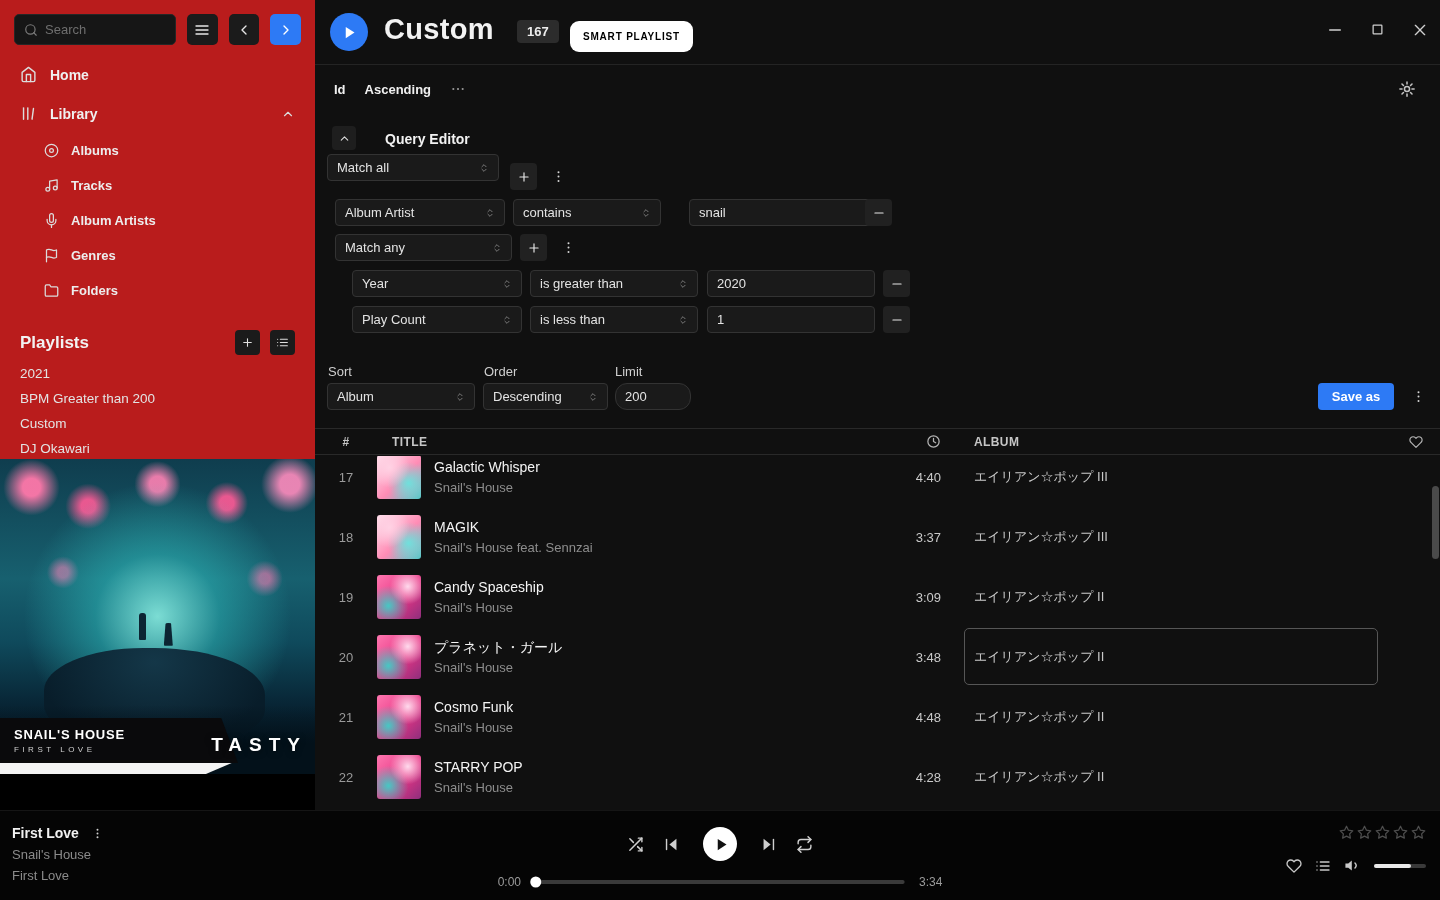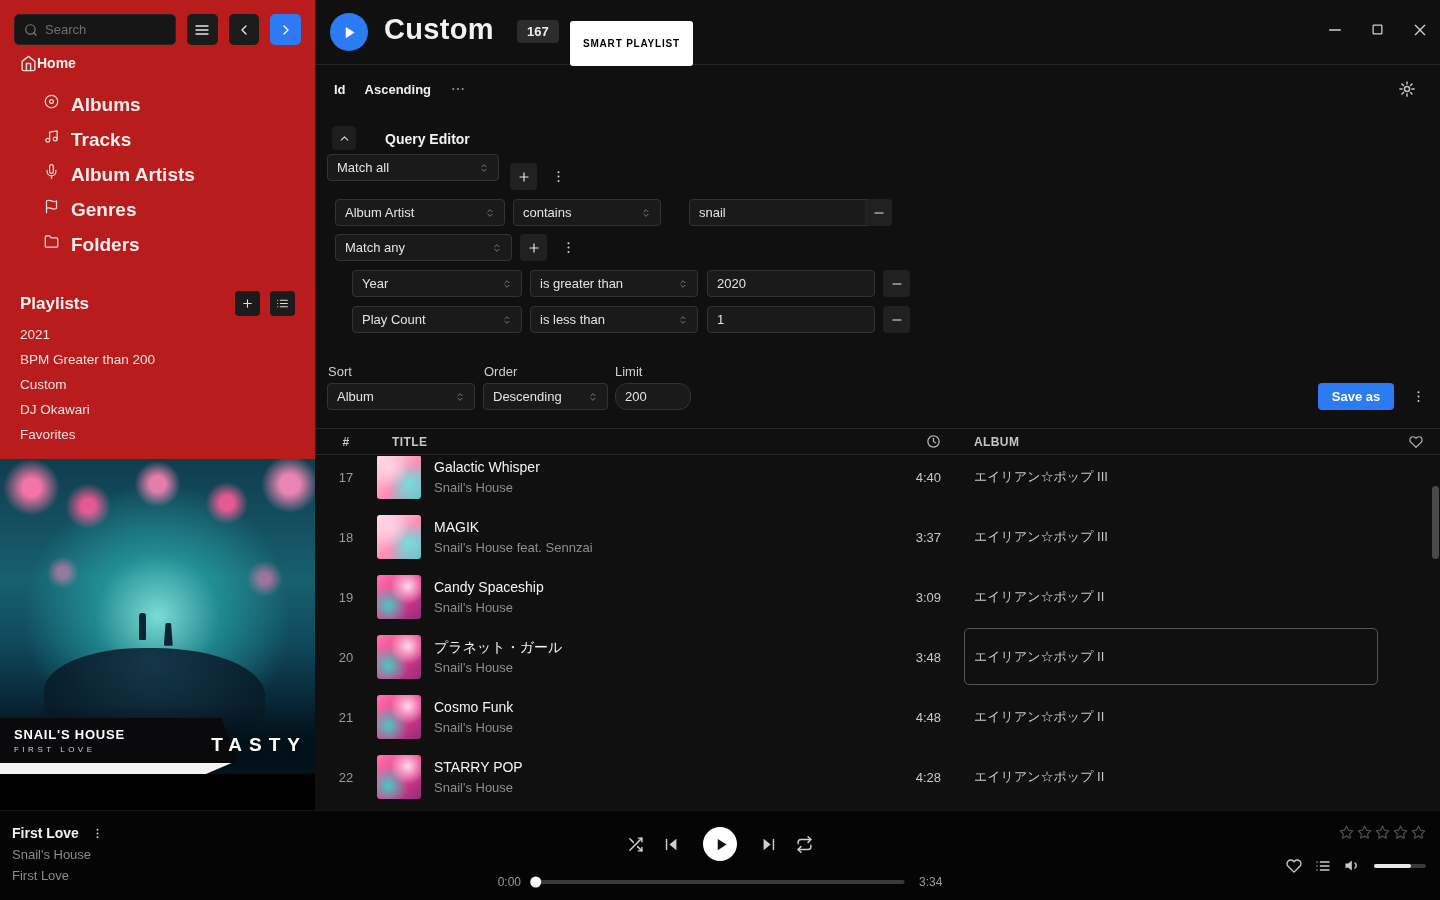--- a/index.html
+++ b/index.html
@@ -11,23 +11,23 @@
 
   
   .sidebar { position:absolute; left:0; top:0; width:315px; height:774px; background:#b91c1c; }
   .side-top { display:flex; align-items:center; gap:11px; padding:14px 14px 10px 14px; }
   .search { display:flex; align-items:center; gap:7px; width:162px; height:31px; background:#161616; border:1px solid #262626; border-radius:5px; padding:0 9px; color:#7b7b7b; }
   .search input { flex:1; min-width:0; background:transparent; border:none; outline:none; color:#ddd; font-size:13px; font-family:inherit; }
   .search input::placeholder { color:#6f6f6f; }
   .sqb { width:31px; height:31px; border:none; border-radius:5px; background:#1b1b1b; color:#e6e6e6; display:flex; align-items:center; justify-content:center; cursor:pointer; }
   .sqb.accent { background:var(--accent); color:#fff; }
 
-  .nav-item { display:flex; height:39px; padding:0 20px; font-size:14px; font-weight:700; color:#f0f0f0; cursor:pointer; }
+  .nav-item { display:flex; align-items:center; gap:13px; height:39px; padding:0 20px; font-size:14px; font-weight:700; color:#f0f0f0; cursor:pointer; }
   .nav-item .spacer { flex:1; }
-  .sub-item { display:flex; gap:12px; height:35px; padding:0 20px 0 44px; font-size:19px; font-weight:700; color:#ededed; cursor:pointer; }
+  .sub-item { display:flex; align-items:center; gap:12px; height:35px; padding:0 20px 0 44px; font-size:13px; font-weight:700; color:#ededed; cursor:pointer; }
   .sub-item svg, .nav-item svg { color:#dcdcdc; }
 
   .pl-head { display:flex; align-items:center; margin:22px 20px 6px 20px; }
   .pl-title { font-size:17px; font-weight:700; }
   .pl-head .spacer { flex:1; }
   .mini-btn { width:25px; height:25px; border:none; border-radius:4px; background:#1b1b1b; color:#e0e0e0; display:flex; align-items:center; justify-content:center; margin-left:10px; cursor:pointer; }
   .pl-item { padding:5px 20px; font-size:13.5px; color:#e3e3e3; cursor:pointer; }
 
   
   .art { position:absolute; left:0; bottom:0; width:315px; height:315px; overflow:hidden;
@@ -56,21 +56,21 @@
     clip-path:polygon(0 0,100% 0,88% 100%,0 100%); }
   .art-brand { position:absolute; right:8px; bottom:18px; font-size:19px; font-weight:700; letter-spacing:7px; color:#fff; text-shadow:0 1px 6px rgba(0,0,0,.6); }
 
   
   .main { position:absolute; left:315px; top:0; width:1125px; height:810px; background:#101010; }
   .mhead { position:relative; height:65px; border-bottom:1px solid #242424; }
   .play-big { position:absolute; left:15px; top:13px; width:38px; height:38px; border:none; border-radius:50%;
     background:var(--accent); display:flex; align-items:center; justify-content:center; color:#fff; cursor:pointer; }
   .page-title { position:absolute; left:69px; top:13px; font-size:29px; font-weight:700; letter-spacing:.3px; }
   .count-badge { position:absolute; left:202px; top:20px; background:#2c2c2c; border-radius:4px; padding:4px 10px; font-size:13px; font-weight:700; color:#ededed; }
-  .smart-pill { position:absolute; left:255px; top:21px; background:#fff; color:#000; border-radius:3px; padding:17px 13px; font-size:10px; font-weight:700; letter-spacing:.8px; }
+  .smart-pill { position:absolute; left:255px; top:21px; background:#fff; color:#000; border-radius:9px; padding:10px 13px; font-size:10px; font-weight:700; letter-spacing:.8px; }
   .winctl { position:absolute; right:12px; top:22px; display:flex; gap:27px; color:#cfcfcf; }
   .winctl span { cursor:pointer; }
 
   .sortrow { position:absolute; left:19px; top:81px; display:flex; align-items:center; gap:19px; font-size:13px; font-weight:700; color:#f0f0f0; }
   .sortrow .dots { color:#9a9a9a; cursor:pointer; }
   .gear { position:absolute; right:24px; top:80px; color:#c4c4c4; cursor:pointer; }
 
   .qe-toggle { position:absolute; left:17px; top:126px; width:24px; height:24px; border:none; border-radius:4px; background:#1e1e1e; color:#dcdcdc; display:flex; align-items:center; justify-content:center; cursor:pointer; }
   .qe-title { position:absolute; left:70px; top:131px; font-size:14px; font-weight:700; color:#f2f2f2; }
 
@@ -170,20 +170,32 @@
           </svg>
         </button>
     </div>
 
     <div class="nav-item">
       <svg class="ic" width="17" height="17" viewBox="0 0 24 24">
           <path d="M3 9l9-7 9 7v11a2 2 0 0 1-2 2H5a2 2 0 0 1-2-2z"></path>
           <polyline points="9 22 9 12 15 12 15 22"></polyline>
         </svg>
       <span>Home</span>
+    </div>
+    <div class="nav-item">
+      <svg class="ic" width="17" height="17" viewBox="0 0 24 24">
+          <line x1="5" y1="20" x2="5" y2="4"></line>
+          <line x1="11" y1="20" x2="11" y2="4"></line>
+          <line x1="17" y1="20" x2="19" y2="5"></line>
+        </svg>
+      <span>Library</span>
+      <span class="spacer"></span>
+      <svg class="ic" width="14" height="14" viewBox="0 0 24 24">
+          <polyline points="18 15 12 9 6 15"></polyline>
+        </svg>
     </div>
 
     <div class="sub-item">
       <svg class="ic" width="15" height="15" viewBox="0 0 24 24">
           <circle cx="12" cy="12" r="10"></circle>
           <circle cx="12" cy="12" r="3"></circle>
         </svg>
       <span>Albums</span>
     </div>
     <div class="sub-item">

